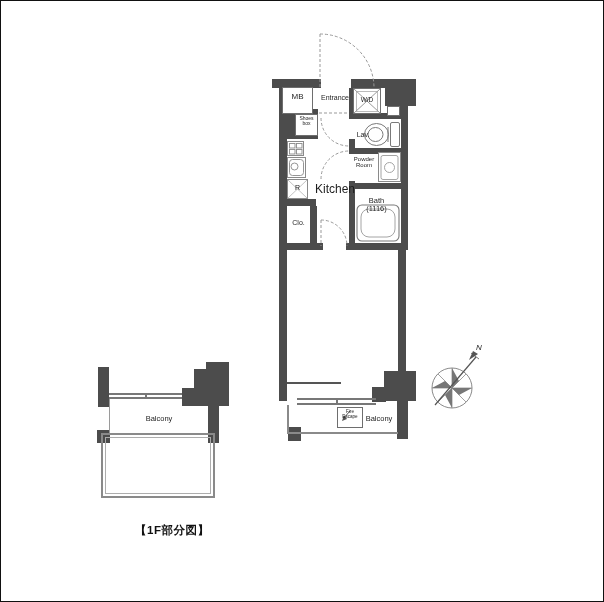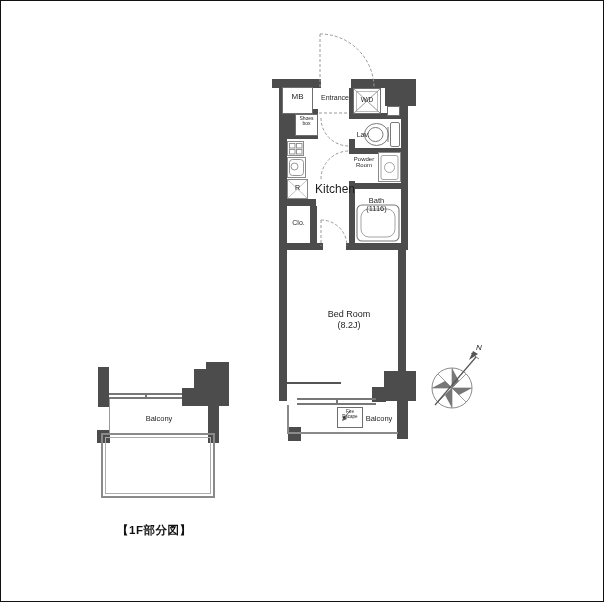--- a/index.html
+++ b/index.html
@@ -5,21 +5,21 @@
   html,body{margin:0;padding:0;background:#fff;}
   #stage{position:relative;width:604px;height:602px;background:#ffffff;border:1px solid #111;box-sizing:border-box;font-family:"Liberation Sans",sans-serif;overflow:hidden;padding-left:15px;}
   .abs{position:absolute;}
   .wall{position:absolute;background:#4c4c4c;}
   .box{position:absolute;background:#ffffff;border:1px solid #6e6e6e;box-sizing:border-box;}
   .fixbox{position:absolute;background:#ffffff;border:1px solid #8a8a8a;box-sizing:border-box;}
   .lbl{position:absolute;color:#1e1e1e;text-align:center;line-height:1.08;white-space:nowrap;}
   .lbl span{display:block;}
   .thin{position:absolute;background:#8a8a8a;}
   svg{position:absolute;left:0;top:0;}
-  .caption{position:absolute;color:#111;font-weight:bold;}
+  .caption{position:absolute;color:#111;font-weight:bold;margin-left:18px;}
 </style>
 </head>
 <body>
 
 <div id="stage">
 
   <div class="wall" style="left:271px;top:78px;width:49px;height:9px;"></div>
   <div class="wall" style="left:350px;top:78px;width:34px;height:9px;"></div>
   <div class="wall" style="left:384px;top:78px;width:31px;height:27px;"></div>
   <div class="wall" style="left:395px;top:105px;width:12px;height:13px;"></div>
@@ -156,24 +156,20 @@
     <span>Powder</span>
     <span>Room</span>
   </div>
   <div class="lbl" style="left:312px;top:182px;width:44px;font-size:12px;">Kitchen</div>
   <div class="lbl" style="left:286px;top:183px;width:21px;font-size:7px;">R</div>
   <div class="lbl" style="left:353px;top:196px;width:45px;font-size:7.5px;">
     <span>Bath</span>
     <span>(1116)</span>
   </div>
   <div class="lbl" style="left:284px;top:218px;width:27px;font-size:7px;">Clo.</div>
-  <div class="lbl" style="left:296px;top:308px;width:104px;font-size:9px;line-height:1.25;">
-    <span>Bed Room</span>
-    <span>(8.2J)</span>
-  </div>
   <div class="lbl" style="left:336px;top:409px;width:26px;font-size:4.6px;">
     <span>Fire</span>
     <span>Escape</span>
   </div>
   <div class="lbl" style="left:358px;top:414px;width:40px;font-size:7.5px;">Balcony</div>
   <div class="lbl" style="left:136px;top:414px;width:44px;font-size:7.5px;">Balcony</div>
   <div class="lbl" style="left:471px;top:343px;width:14px;font-size:8px;font-style:italic;">N</div>
   <div class="caption" style="left:116px;top:522px;width:96px;font-size:11.5px;letter-spacing:0.5px;">【1F部分図】</div>
 
 </div>

